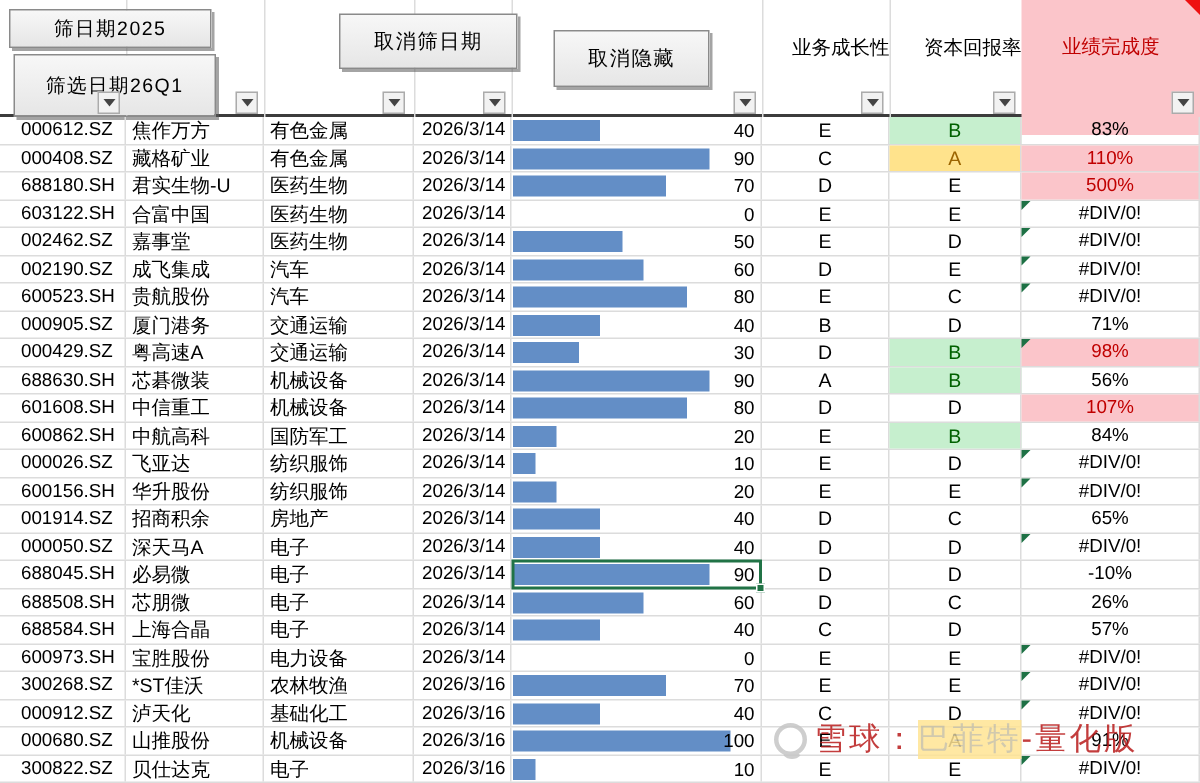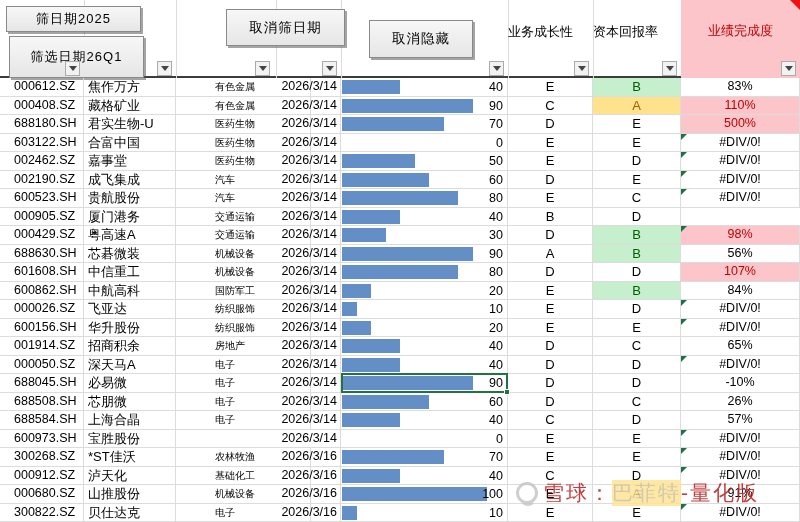--- a/index.html
+++ b/index.html
@@ -15,45 +15,45 @@
   .xbtn { position:absolute; background:linear-gradient(#f7f7f7,#e6e6e6);
     border:1px solid #8a8a8a; box-shadow:2px 2px 0 rgba(90,90,90,.55);
     font-family:inherit; font-size:13px; color:#000; text-align:center;
     letter-spacing:1px; cursor:pointer; }
   .b1 { left:6px;  top:6px;  width:135px; height:26px; }
   .b2 { left:9px;  top:36px; width:135px; height:42px; }
   .b3 { left:226px; top:9px;  width:119px; height:37px; font-size:13.5px; }
   .b4 { left:369px; top:20px; width:104px; height:38px; font-size:13.5px; }
 
   .colh { position:absolute; top:22px; height:20px; font-size:13px; color:#000;
-    text-align:left; line-height:20px; }
+    text-align:right; line-height:20px; }
   .ch-g { left:508px; width:85px; }
   .ch-r { left:593px; width:88px; }
 
-  .pinkhdr { position:absolute; left:681px; top:0; width:119px; height:78px;
+  .pinkhdr { position:absolute; left:681px; top:0; width:119px; height:90px;
     background:var(--bad_bg); }
   .pinkhdr .lbl { position:absolute; left:0; top:22px; width:100%; text-align:center;
     font-size:13px; color:var(--bad_text); }
   .redtri { position:absolute; right:0; top:0; width:0; height:0;
     border-top:10px solid #ee1111; border-left:10px solid transparent; }
 
   .farrow { position:absolute; top:61px; width:15px; height:15px;
     background:#f2f2f2; border:1px solid #ababab; cursor:pointer; }
   .fa-icon { position:absolute; left:3px; top:4px; width:0; height:0;
     border-left:4px solid transparent; border-right:4px solid transparent;
     border-top:5px solid #444; }
 
   
   .grid { position:absolute; left:0; top:78px; width:800px; height:444px; }
   .row  { position:relative; height:18.5px; border-bottom:1px solid #dcdcdc; }
   .cell { position:absolute; top:0; height:100%; border-right:1px solid #dcdcdc;
     font-size:12.5px; color:#000; line-height:17px; white-space:nowrap; overflow:visible; }
   .c-code { left:0;     width:84px;  padding-left:14px; }
   .c-name { left:84px;  width:92px;  padding-left:4px; font-size:13px; }
-  .c-ind  { left:176px; width:100px; padding-left:4px; font-size:10px;margin-left:35px; }
+  .c-ind  { left:176px; width:100px; padding-left:4px; font-size:13px; }
   .c-date { left:276px; width:65px;  text-align:right; padding-right:3px; }
   .c-bar  { left:341px; width:167px; }
   .c-grade{ text-align:center; font-size:13px; }
   .c-g    { left:508px; width:85px; }
   .c-r    { left:593px; width:88px; }
   .c-p    { left:681px; width:119px; text-align:center; }
 
   .bar { position:absolute; left:1px; top:2px; height:14px; background:var(--bar); }
   .barval { position:absolute; right:4px; top:0; line-height:18px; }
 
@@ -227,20 +227,21 @@
         <div class="cell c-code">000905.SZ</div>
         <div class="cell c-name">厦门港务</div>
         <div class="cell c-ind">交通运输</div>
         <div class="cell c-date">2026/3/14</div>
         <div class="cell c-bar">
           <div class="bar" style="width: 58px;"></div>
           <div class="barval">40</div>
         </div>
         <div class="cell c-grade c-g ">B</div>
         <div class="cell c-grade c-r ">D</div>
+        <div class="cell c-p ">71%</div>
       </div>
       <div class="row">
         <div class="cell c-code">000429.SZ</div>
         <div class="cell c-name">粤高速A</div>
         <div class="cell c-ind">交通运输</div>
         <div class="cell c-date">2026/3/14</div>
         <div class="cell c-bar">
           <div class="bar" style="width: 43.5px;"></div>
           <div class="barval">30</div>
         </div>
@@ -377,20 +378,21 @@
           <div class="bar" style="width: 58px;"></div>
           <div class="barval">40</div>
         </div>
         <div class="cell c-grade c-g ">C</div>
         <div class="cell c-grade c-r ">D</div>
         <div class="cell c-p ">57%</div>
       </div>
       <div class="row">
         <div class="cell c-code">600973.SH</div>
         <div class="cell c-name">宝胜股份</div>
+        <div class="cell c-ind">电力设备</div>
         <div class="cell c-date">2026/3/14</div>
         <div class="cell c-bar">
           <div class="barval">0</div>
         </div>
         <div class="cell c-grade c-g ">E</div>
         <div class="cell c-grade c-r ">E</div>
         <div class="cell c-p ">#DIV/0!<div class="tri"></div></div>
       </div>
       <div class="row">
         <div class="cell c-code">300268.SZ</div>

